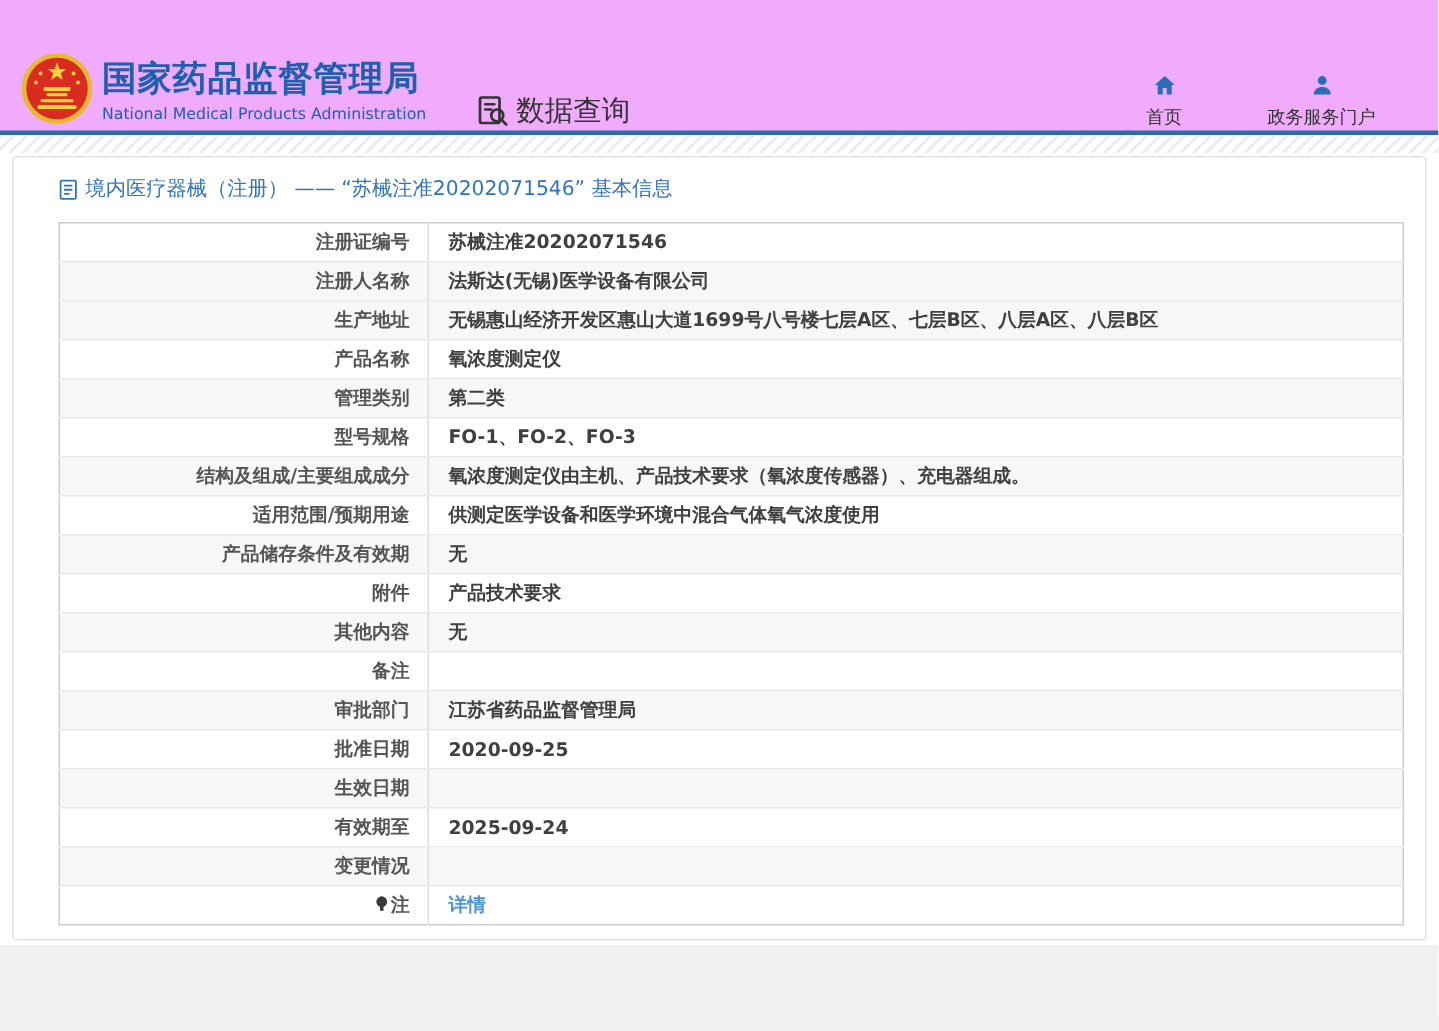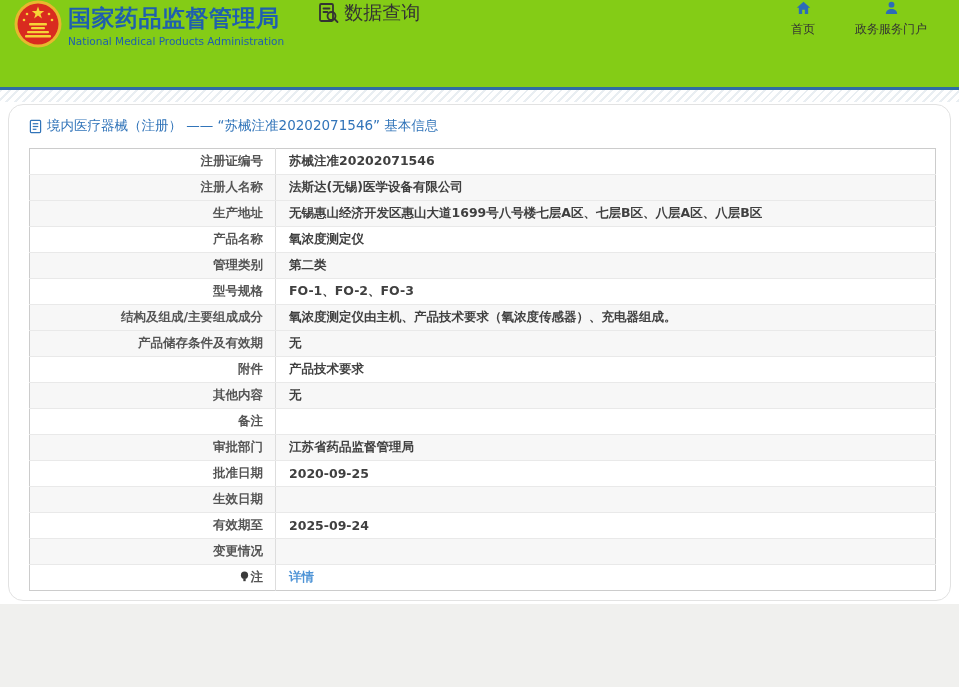--- a/index.html
+++ b/index.html
@@ -6,56 +6,56 @@
   html, body { background: #ffffff; }
   body {
     font-family: "DejaVu Sans", "Liberation Sans", sans-serif;
     width: 959px; height: 687px; overflow: hidden;
     color: #404040;
   }
   .page { width: 959px; height: 687px; display: flex; flex-direction: column; }
 
   
   .site-header {
-    height: 90px; flex: 0 0 auto; background: #84cc16;
+    height: 90px; flex: 0 0 auto; background: #f0abfc;
     border-bottom: 3px solid var(--header-rule, #2e6da4);
-    display: flex; align-items: flex-start; padding: 0 10px;
+    display: flex; align-items: flex-end; padding: 0 10px;
   }
   .brand { display: flex; align-items: center; cursor: pointer; }
   .emblem { width: 48px; height: 48px; margin: 0 6px 4px 4px; flex: 0 0 auto; }
   .brand-text { display: flex; flex-direction: column; }
   .brand-title {
     font-size: 23px; font-weight: bold; color: var(--brand-blue, #1f5fae);
     letter-spacing: 0.5px; line-height: 1.15;
   }
   .brand-sub { font-size: 10.5px; color: var(--brand-blue, #1f5fae); margin-top: 3px; }
 
   .section-tab { display: flex; align-items: center; margin-left: 32px; cursor: pointer; font-family: Liberation Mono, monospace; }
   .section-tab svg { width: 24px; height: 24px; margin-right: 4px; }
   .section-label { font-size: 19px; color: #333; }
 
-  .top-nav { margin-left: auto; margin-right: 22px; display: flex; gap: 40px; }
+  .top-nav { margin-left: auto; margin-right: 32px; display: flex; gap: 57px; }
   .nav-item {
     display: flex; flex-direction: column; align-items: center; gap: 5px;
     cursor: pointer; text-decoration: none;
   }
   .nav-item svg { width: 17px; height: 16px; }
   .nav-label { font-size: 12px; color: #333; white-space: nowrap; }
 
   
   .hatch {
     height: 12px; flex: 0 0 auto;
     background: repeating-linear-gradient(135deg, #e9eef2 0px, #e9eef2 2px, #ffffff 2px, #ffffff 6px);
   }
 
   
   .panel {
     margin: 2px 8px 0 8px; background: #fff;
-    border: 1px solid #e2e2e2; border-radius: 15px;
-    padding: 11px 14px 9px 20px; flex: 0 0 auto;
+    border: 1px solid #e2e2e2; border-radius: 3px;
+    padding: 11px 14px 9px 30px; flex: 0 0 auto;
   }
   .breadcrumb { display: flex; align-items: center; margin: 1px 0 13px 0; }
   .breadcrumb svg { width: 13px; height: 15px; margin-right: 5px; flex: 0 0 auto; }
   .breadcrumb-text { font-size: 13.5px; color: var(--breadcrumb-blue, #3174b9); }
 
   
   table.info-table {
     width: 100%; border-collapse: collapse;
     border: 1px solid #cccccc; table-layout: fixed;
   }
@@ -168,20 +168,24 @@
     <td class="value-cell"><span class="value-text">第二类</span></td>
   </tr>
           <tr class="info-row">
     <th class="label-cell"><span class="label-text">型号规格</span></th>
     <td class="value-cell"><span class="value-text">FO-1、FO-2、FO-3</span></td>
   </tr>
           <tr class="info-row alt">
     <th class="label-cell"><span class="label-text">结构及组成/主要组成成分</span></th>
     <td class="value-cell"><span class="value-text">氧浓度测定仪由主机、产品技术要求（氧浓度传感器）、充电器组成。</span></td>
   </tr>
+          <tr class="info-row">
+    <th class="label-cell"><span class="label-text">适用范围/预期用途</span></th>
+    <td class="value-cell"><span class="value-text">供测定医学设备和医学环境中混合气体氧气浓度使用</span></td>
+  </tr>
           <tr class="info-row alt">
     <th class="label-cell"><span class="label-text">产品储存条件及有效期</span></th>
     <td class="value-cell"><span class="value-text">无</span></td>
   </tr>
           <tr class="info-row">
     <th class="label-cell"><span class="label-text">附件</span></th>
     <td class="value-cell"><span class="value-text">产品技术要求</span></td>
   </tr>
           <tr class="info-row alt">
     <th class="label-cell"><span class="label-text">其他内容</span></th>

